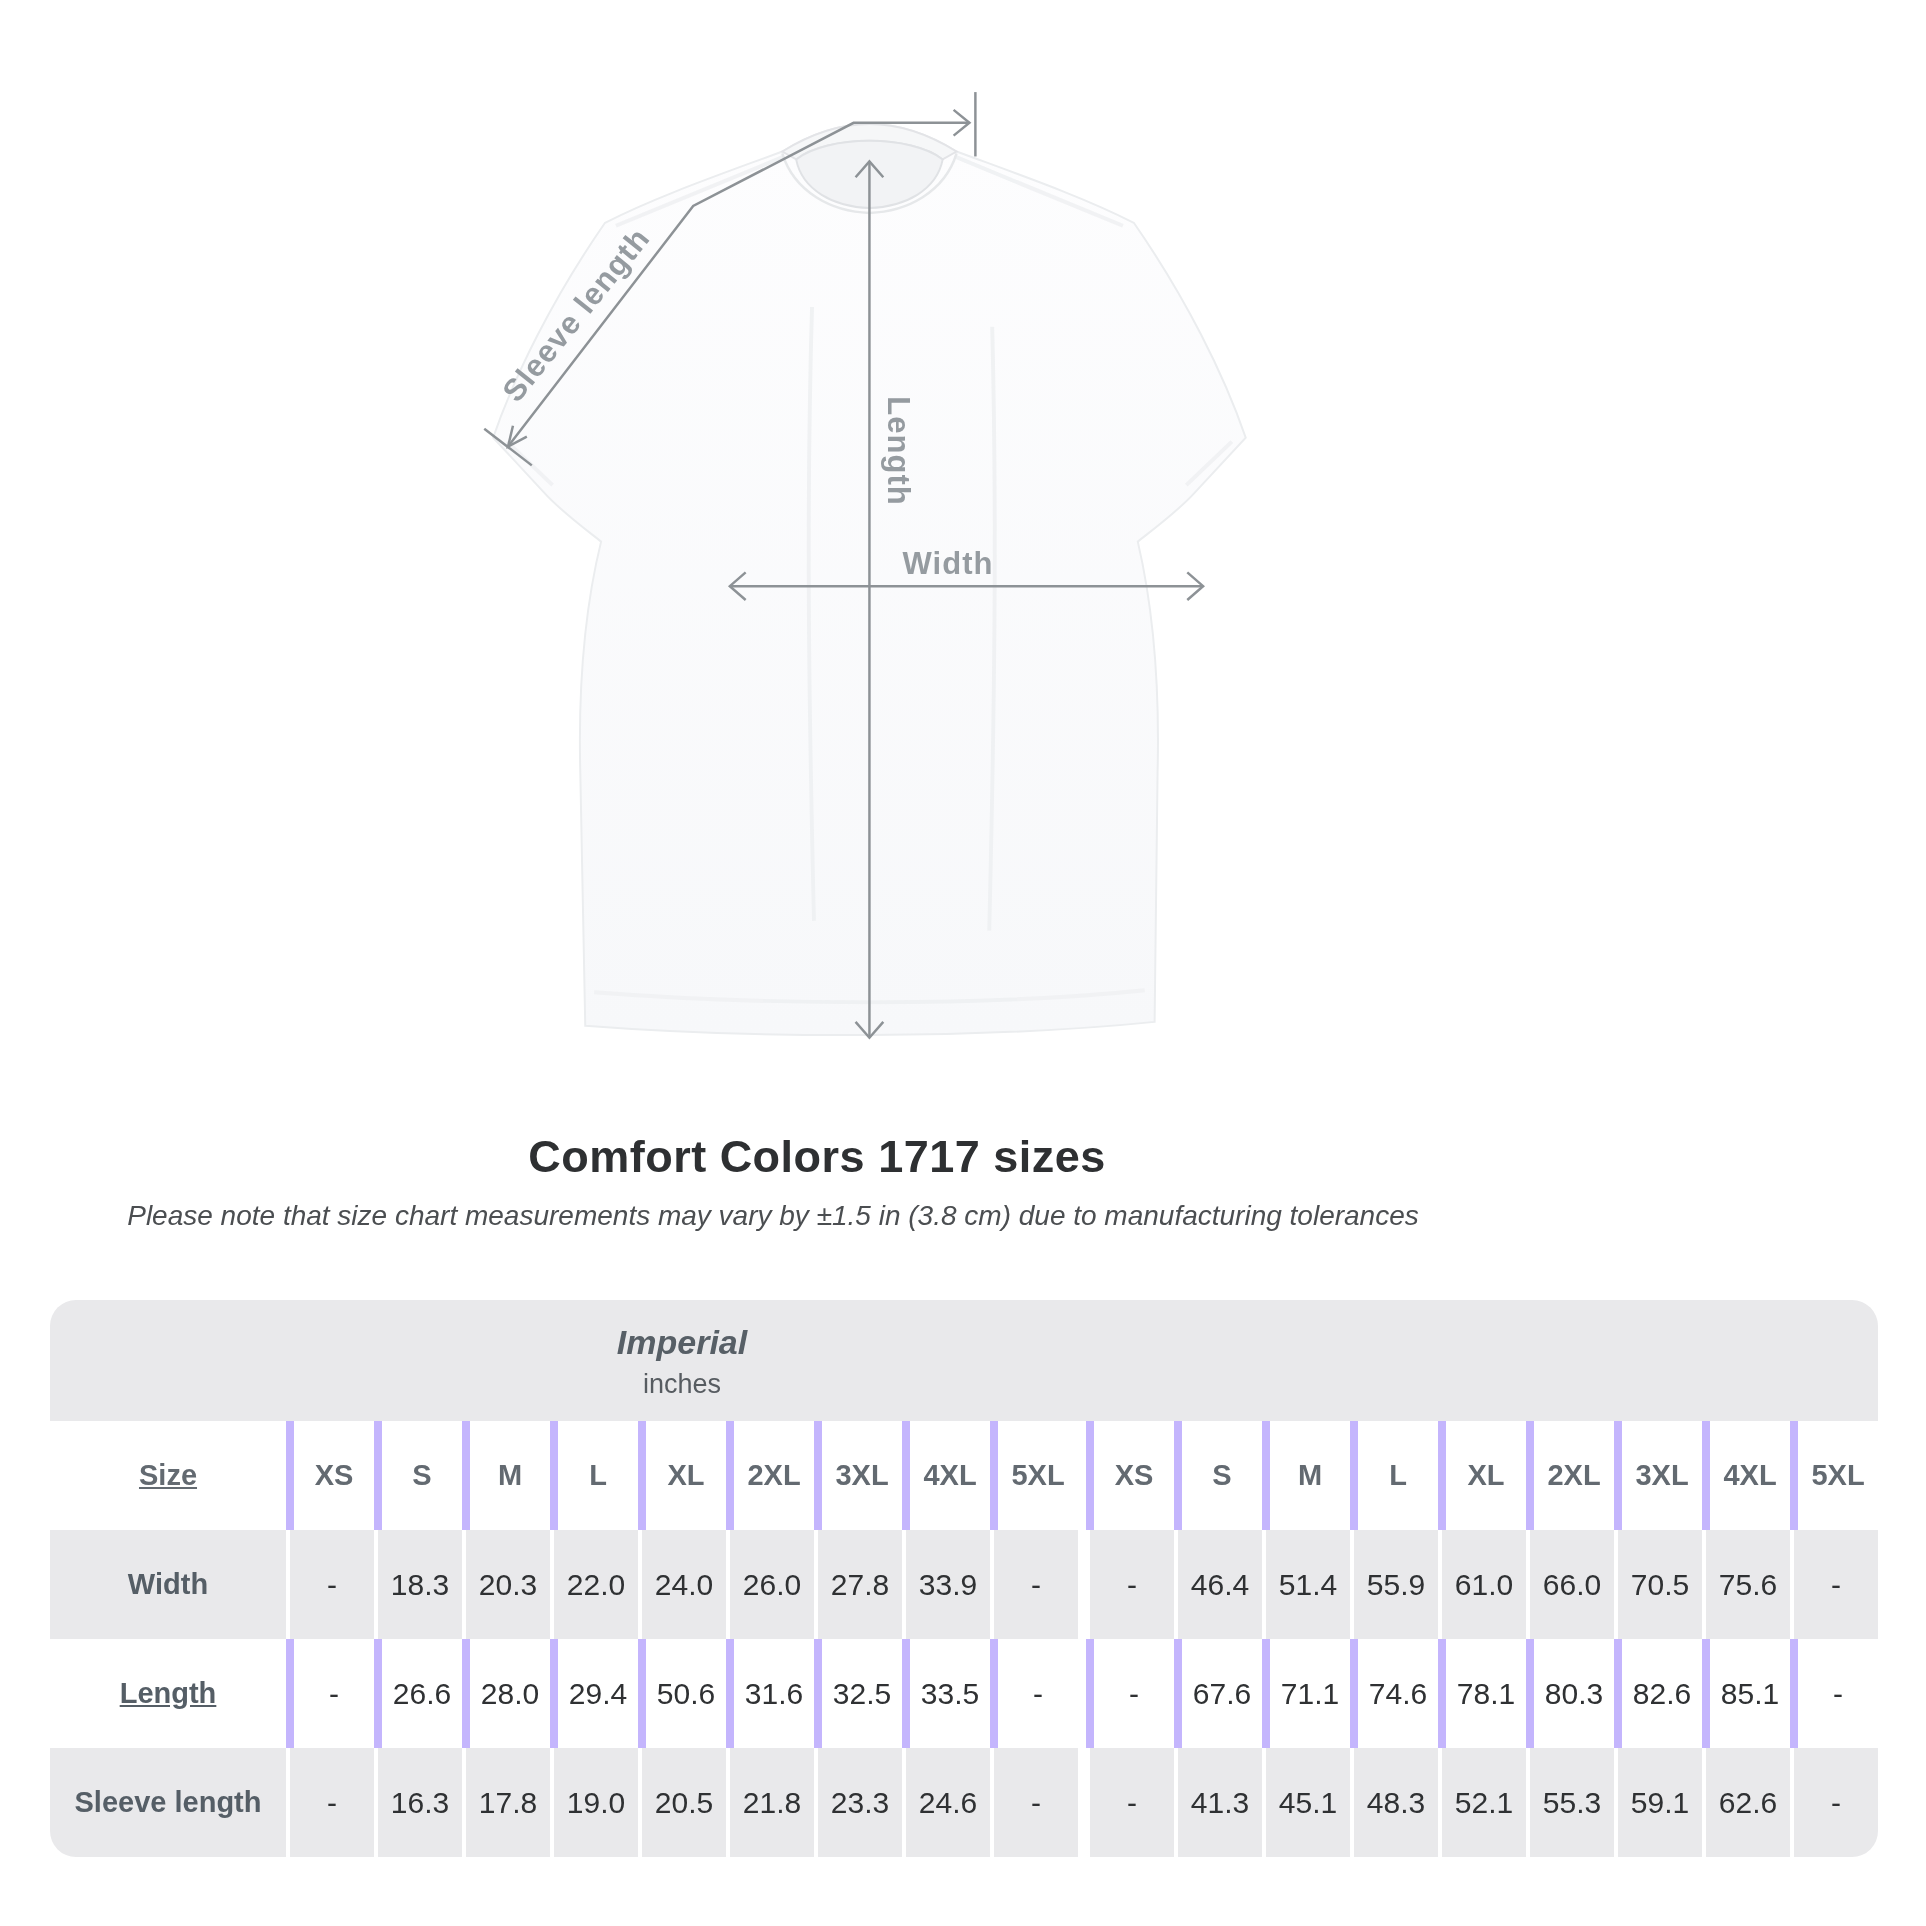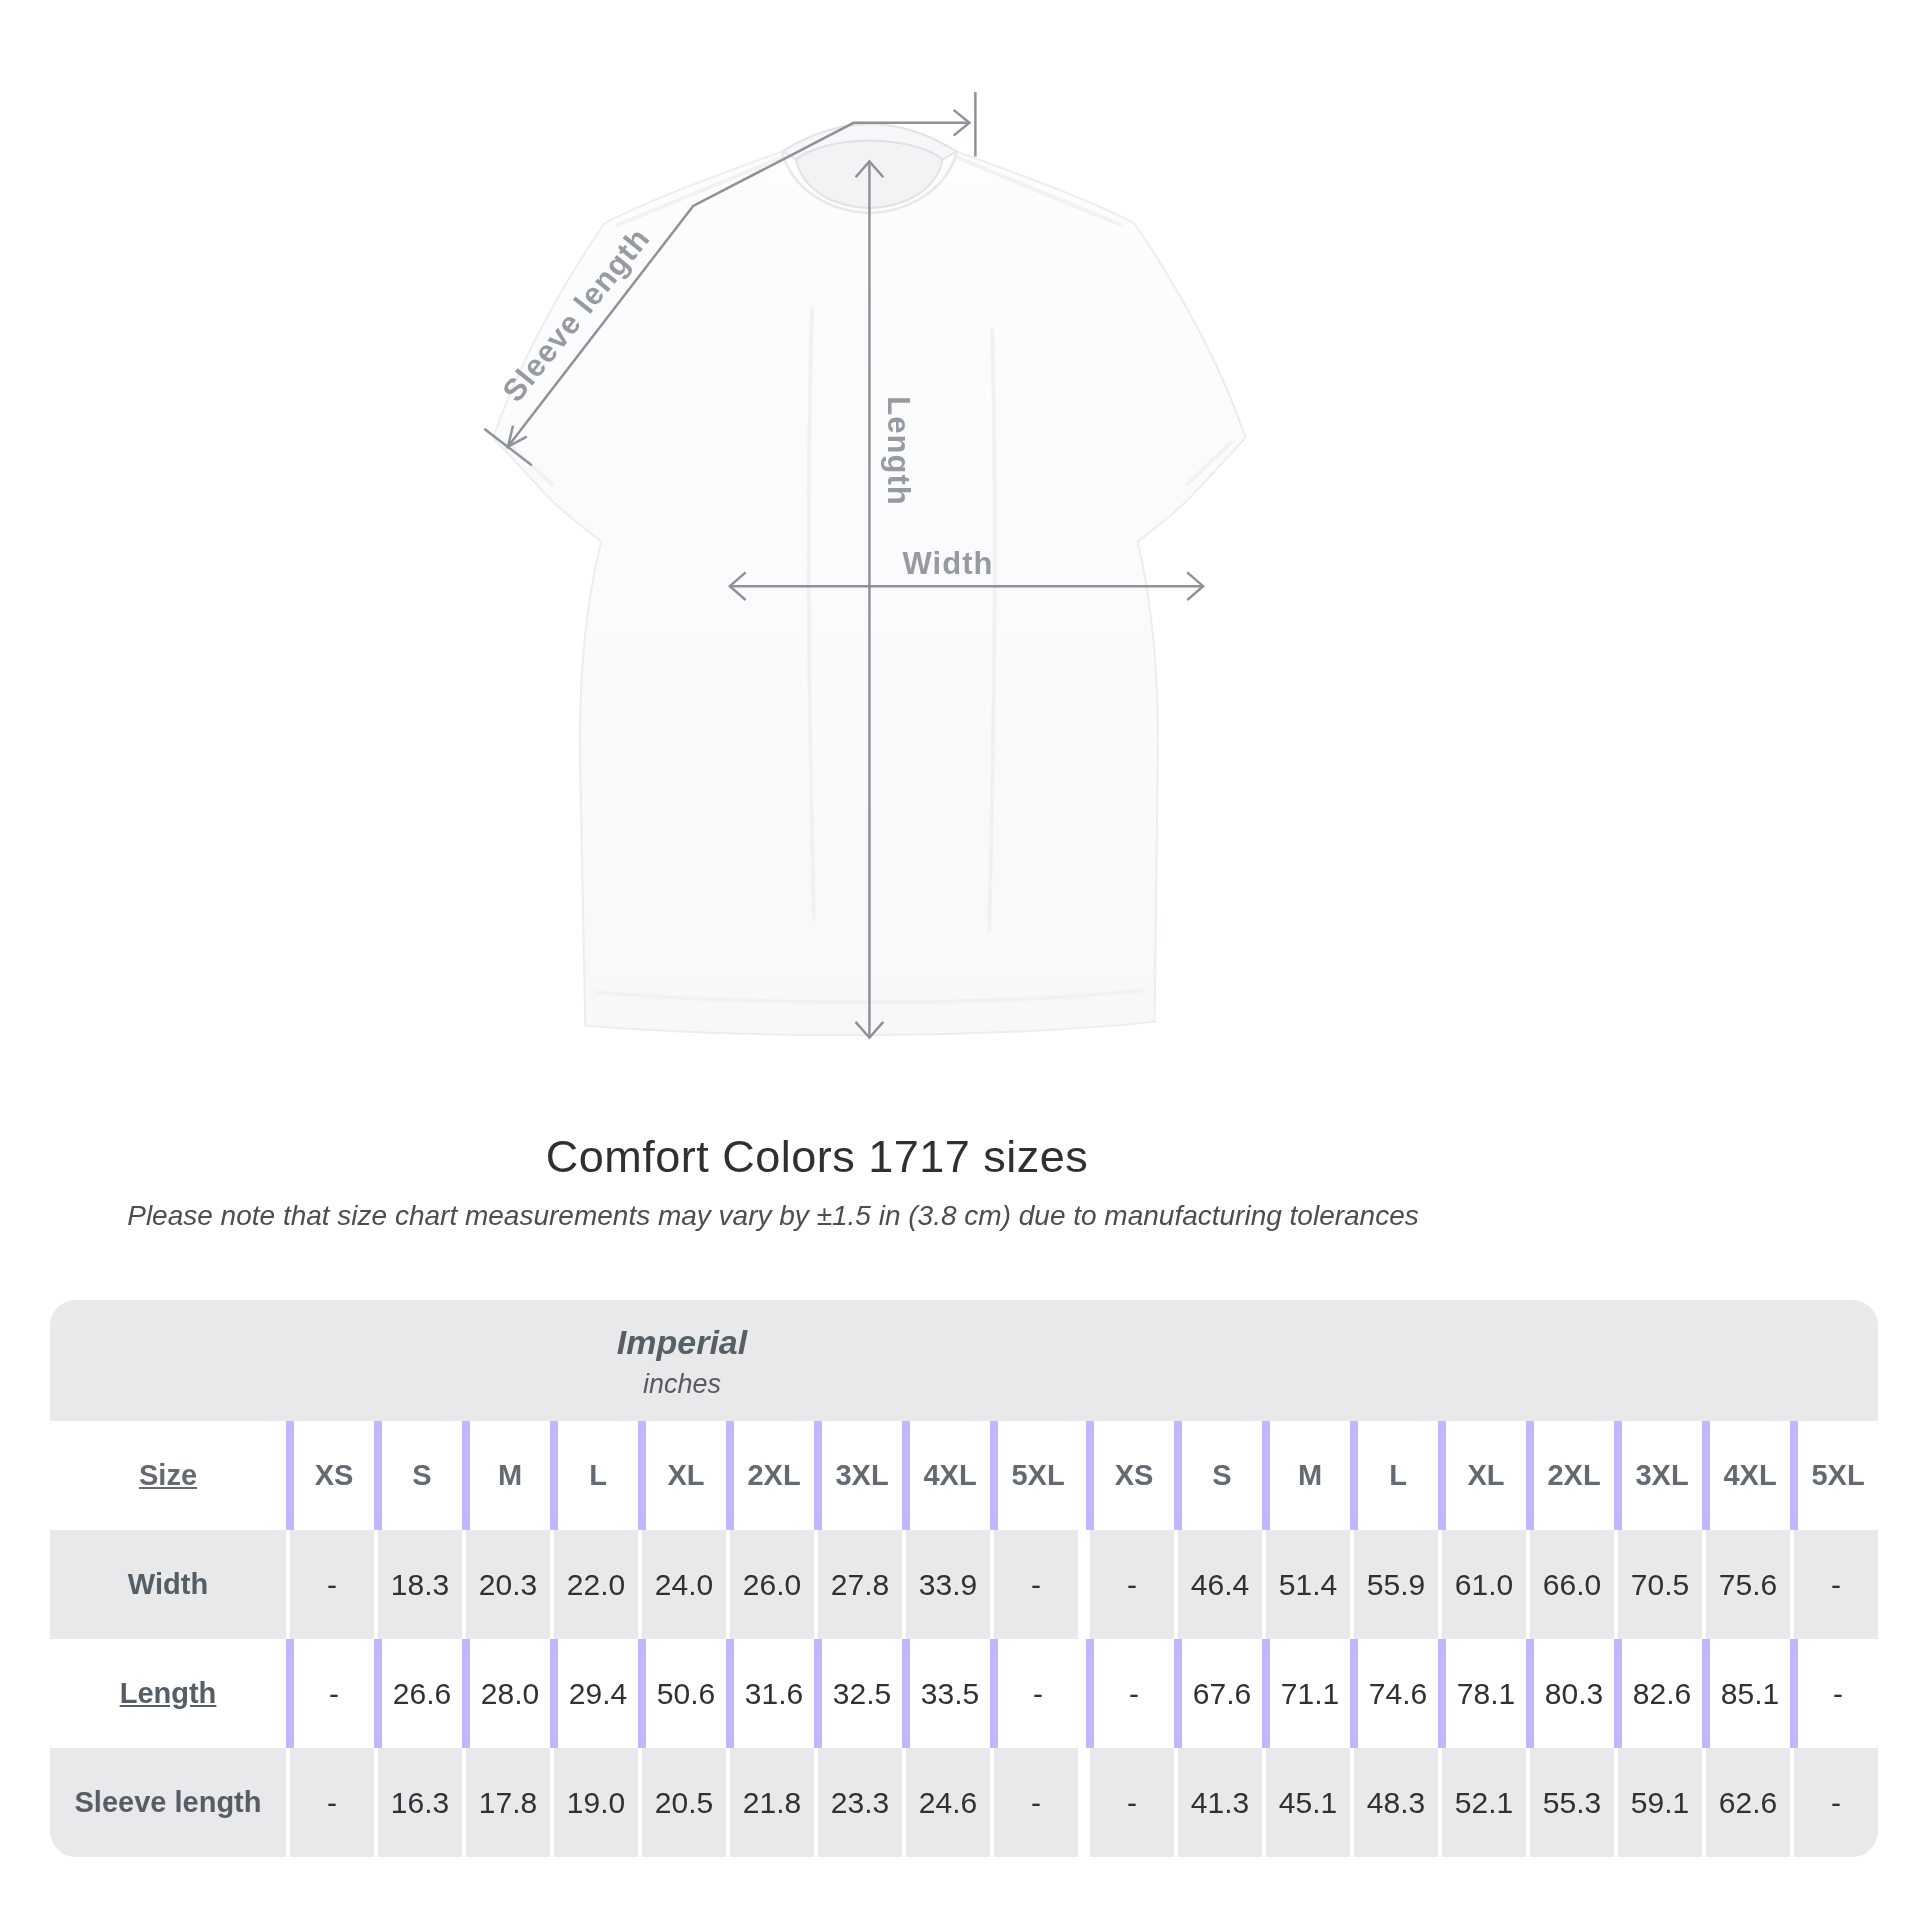--- a/index.html
+++ b/index.html
@@ -12,21 +12,21 @@
   .fig-label{
     position:absolute;color:#959ba0;font-weight:bold;font-size:31px;
     letter-spacing:1px;text-align:center;line-height:40px;white-space:nowrap;
   }
   .lbl-sleeve{left:428px;top:295px;width:297px;transform:rotate(-51deg);}
   .lbl-length{left:819px;top:431px;width:158px;transform:rotate(90deg);}
   .lbl-width{left:849px;top:544px;width:198px;}
   
   .title{
     position:absolute;left:0;top:1131px;width:1634px;text-align:center;
-    font-size:45px;font-weight:normal;color:#2e3032;letter-spacing:0.5px;
+    font-size:45px;font-weight:bold;color:#2e3032;letter-spacing:0.5px;
   }
   .subtitle{
     position:absolute;left:0;top:1200px;width:1546px;text-align:center;
     font-size:28px;font-style:italic;color:#4b4e51;
   }
   
   .size-table{
     position:absolute;left:50px;top:1300px;width:1828px;
     border-radius:26px;overflow:hidden;background:#ffffff;
   }
@@ -34,21 +34,21 @@
   .cell{
     display:flex;align-items:center;justify-content:center;
     font-size:30px;color:#2f3133;
   }
   
   .group-row{background:#e9e9eb;height:121px;}
   .group-head{display:flex;flex-direction:column;align-items:center;justify-content:center;gap:7px;padding-top:2px;}
   .gh-imperial{grid-column:2 / 11;}
   .gh-metric{grid-column:12 / 21;}
   .group-name{font-size:34px;font-weight:bold;font-style:italic;color:#575f66;}
-  .group-unit{font-size:27px;font-style:italic;color:#575c61;}
+  .group-unit{font-size:27px;color:#575c61;}
   
   .wrow{background:#ffffff;height:109px;}
   .wrow .cell{border-left:8px solid #c4b5fd;}
   .wrow .cell.first{border-left:none;text-decoration:underline;}
   .wrow .spacer{border:none;}
   
   .grow{background:#ffffff;height:109px;}
   .grow .cell{background:#e9e9eb;border-left:4px solid #ffffff;}
   .grow .cell.first{border-left:none;}
   .grow .spacer{background:#ffffff;border:none;}

